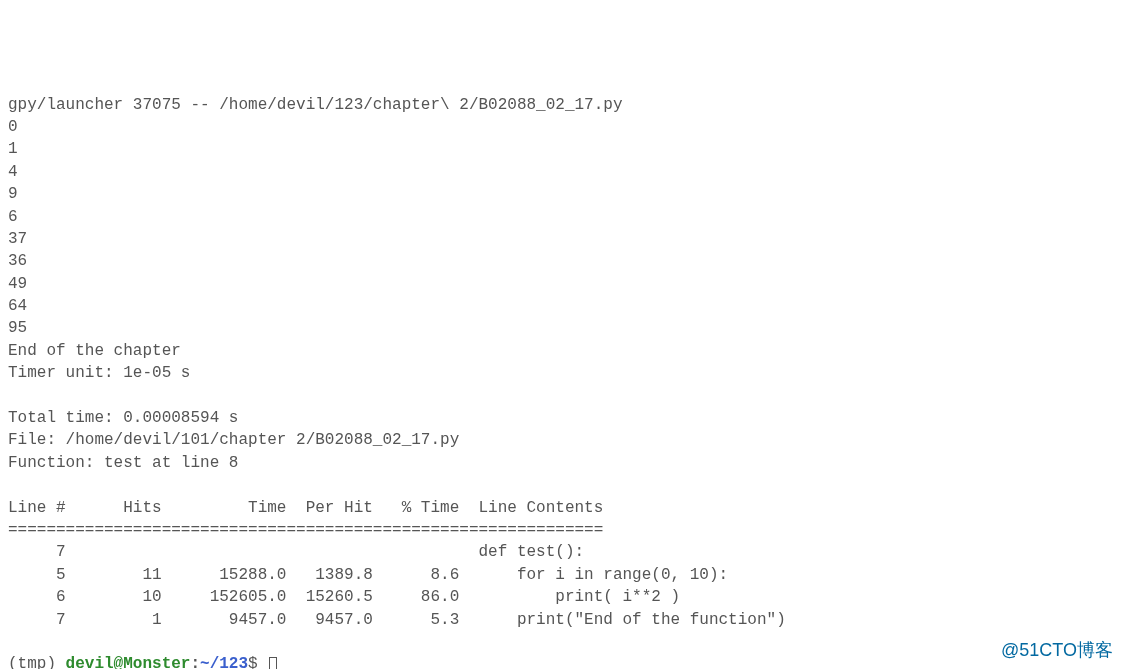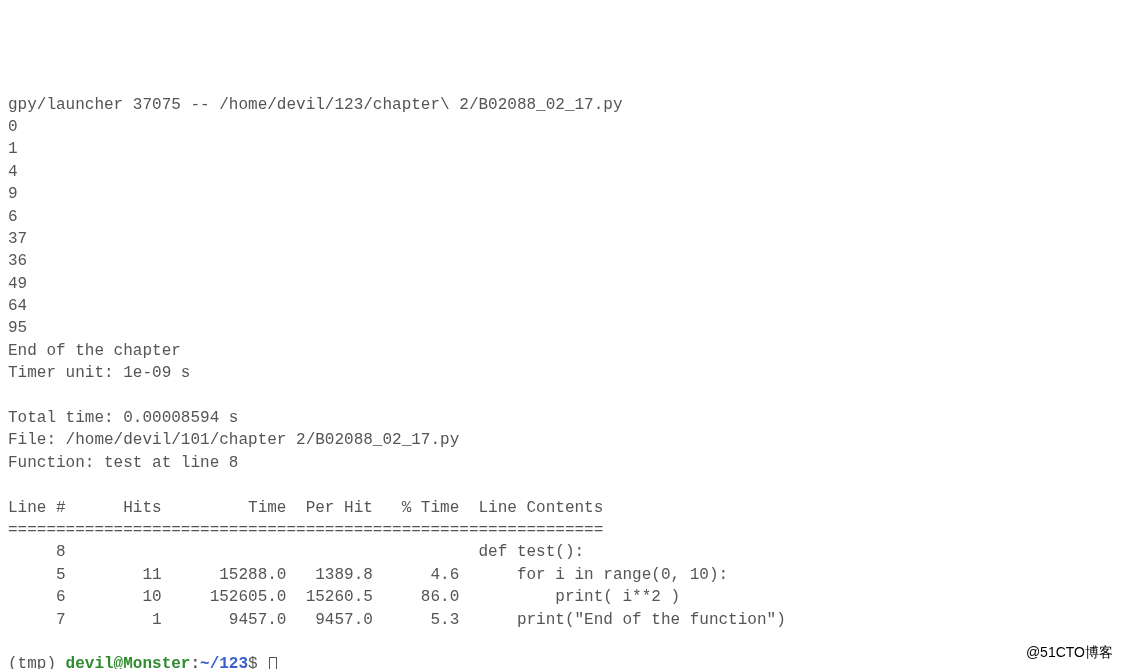--- a/index.html
+++ b/index.html
@@ -49,52 +49,52 @@
       width: 8px;
       height: 16px;
       border: 1px solid #555555;
       vertical-align: text-bottom;
       margin-left: 2px;
     }
     .watermark {
       position: absolute;
       bottom: 6px;
       right: 10px;
-      color: #000000;
-      font-size: 14px;
+      color: #0369a1;
+      font-size: 18px;
       font-family: Arial, sans-serif;
     }
   </style>
 </head>
 <body>
 
 
 
 <div class="terminal"><span>gpy/launcher 37075 -- /home/devil/123/chapter\ 2/B02088_02_17.py</span>
 <span>0</span>
 <span>1</span>
 <span>4</span>
 <span>9</span>
 <span>6</span>
 <span>37</span>
 <span>36</span>
 <span>49</span>
 <span>64</span>
 <span>95</span>
 <span>End of the chapter</span>
-<span>Timer unit: 1e-09 s</span>
+<span>Timer unit: 1e-05 s</span>
 
 <span>Total time: 0.00008594 s</span>
 <span>File: /home/devil/101/chapter 2/B02088_02_17.py</span>
 <span>Function: test at line 8</span>
 
 <span>Line #      Hits         Time  Per Hit   % Time  Line Contents</span>
 <span>==============================================================</span>
-<span>     8                                           def test():</span>
-<span>     5        11      15288.0   1389.8      4.6      for i in range(0, 10):</span>
+<span>     7                                           def test():</span>
+<span>     5        11      15288.0   1389.8      8.6      for i in range(0, 10):</span>
 <span>     6        10     152605.0  15260.5     86.0          print( i**2 )</span>
 <span>     7         1       9457.0   9457.0      5.3      print("End of the function")</span>
 
 <span class="prompt-line"><span class="prompt-paren">(tmp) </span><span class="prompt-user">devil@Monster</span><span class="prompt-colon">:</span><span class="prompt-path">~/123</span><span class="prompt-dollar">$ </span><span class="cursor"></span></span></div>
 
 <div class="watermark">@51CTO博客</div>
 
 
 
 

